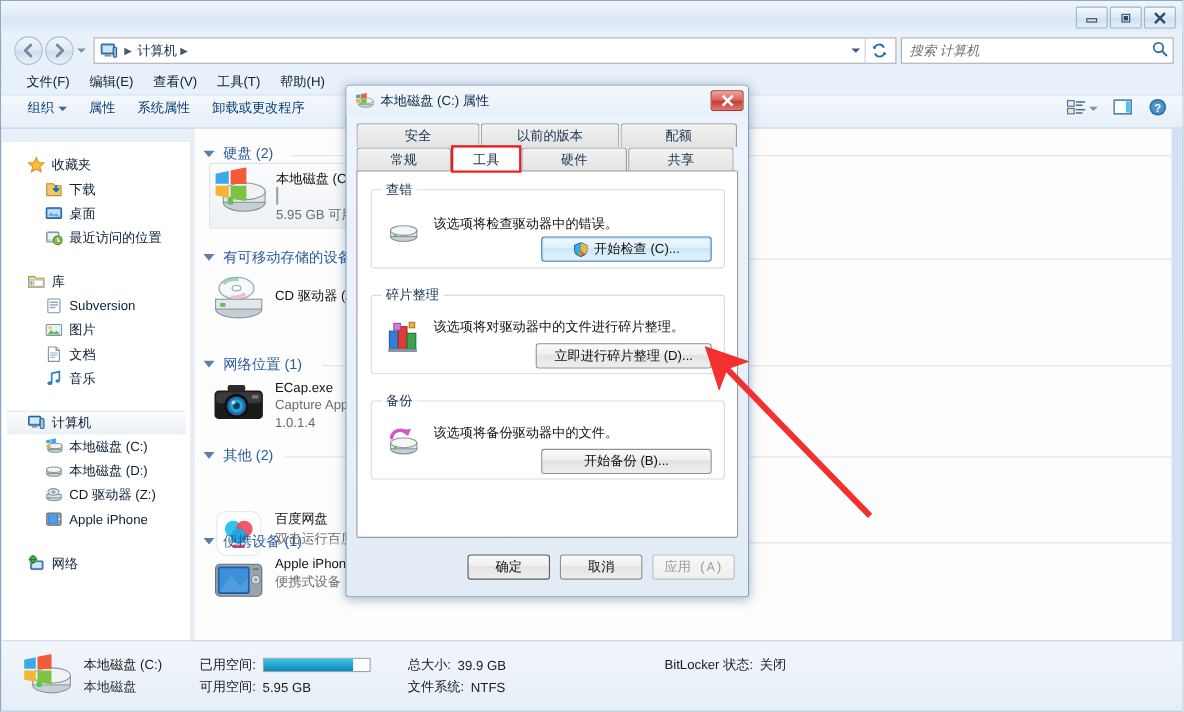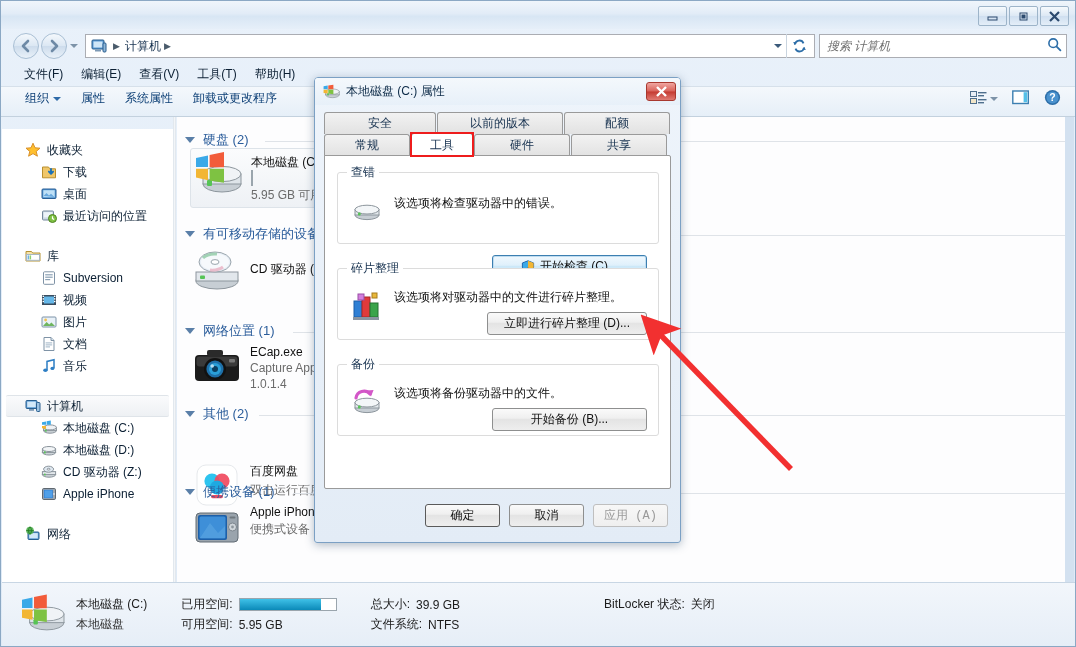--- a/index.html
+++ b/index.html
@@ -213,21 +213,21 @@
     font-size:12px; color:#16314f;
   }
   .gicon { position:absolute; left:12px; width:34px; height:34px; }
   .gdesc { position:absolute; font-size:12px; color:#111; }
   .btn {
     position:absolute; height:23px; display:flex;align-items:center;justify-content:center;
     gap:5px; font-size:12px; color:#111;
     background:linear-gradient(to bottom,#fafafa,#efefef 45%,#e3e3e3 46%,#eeeeee);
     border:1px solid #8e8f8f; border-radius:3px;
   }
-  .btn.focus { border:1px solid #3c7fb1; box-shadow:0 0 0 1px #bfdcf0 inset; background:linear-gradient(to bottom,#f0f8fe,#dff0fb 45%,#c9e7f8 46%,#e7f4fd);margin-top:40px; }
+  .btn.focus { border:1px solid #3c7fb1; box-shadow:0 0 0 1px #bfdcf0 inset; background:linear-gradient(to bottom,#f0f8fe,#dff0fb 45%,#c9e7f8 46%,#e7f4fd); }
   .btn .shield { width:14px;height:14px; }
 
   #dlg-footer { position:absolute; left:0; top:390px; width:365px; height:40px; display:flex; justify-content:flex-end; align-items:center; padding-right:12px; gap:9px;}
   .fbtn {
     width:75px; height:23px; display:flex;align-items:center;justify-content:center;
     font-size:12px; color:#111;
     background:linear-gradient(to bottom,#fafafa,#efefef 45%,#e3e3e3 46%,#eeeeee);
     border:1px solid #8e8f8f; border-radius:3px;
   }
   .fbtn.default { border:1px solid #5a5a5a; }
@@ -425,37 +425,20 @@
         <div class="nav-row child">
           <span class="ni">
             <svg width="16" height="16" viewBox="0 0 16 16">
                 <rect x="2.5" y="1.8" width="11" height="12.5" rx="1" fill="#fff" stroke="#7f93a6"></rect>
                 <rect x="4.2" y="4.2" width="7.5" height="1.2" fill="#8aa0b4"></rect>
                 <rect x="4.2" y="6.6" width="7.5" height="1.2" fill="#8aa0b4"></rect>
                 <rect x="4.2" y="9" width="5" height="1.2" fill="#8aa0b4"></rect>
               </svg>
           </span>
           <span>Subversion</span>
-        </div>
-        <div class="nav-row child">
-          <span class="ni">
-            <svg width="16" height="16" viewBox="0 0 16 16">
-                <rect x="1" y="3" width="14" height="10" fill="#3a4c5e"></rect>
-                <rect x="3" y="4.5" width="10" height="7" fill="#65b7e8"></rect>
-                <g fill="#fff">
-                  <rect x="1.6" y="3.6" width="1.4" height="1.4"></rect>
-                  <rect x="1.6" y="6.2" width="1.4" height="1.4"></rect>
-                  <rect x="1.6" y="8.8" width="1.4" height="1.4"></rect>
-                  <rect x="13" y="3.6" width="1.4" height="1.4"></rect>
-                  <rect x="13" y="6.2" width="1.4" height="1.4"></rect>
-                  <rect x="13" y="8.8" width="1.4" height="1.4"></rect>
-                </g>
-              </svg>
-          </span>
-          <span>视频</span>
         </div>
         <div class="nav-row child">
           <span class="ni">
             <svg width="16" height="16" viewBox="0 0 16 16">
                 <rect x="1" y="3" width="14" height="10" rx="1" fill="#e9f1f8" stroke="#7d93a8"></rect>
                 <circle cx="4.6" cy="6" r="1.4" fill="#f2c14e"></circle>
                 <path d="M2 12 l3.6-4 2.6 2.6 2.2-2 3.6 3.4z" fill="#6fb55f"></path>
               </svg>
           </span>
           <span>图片</span>

